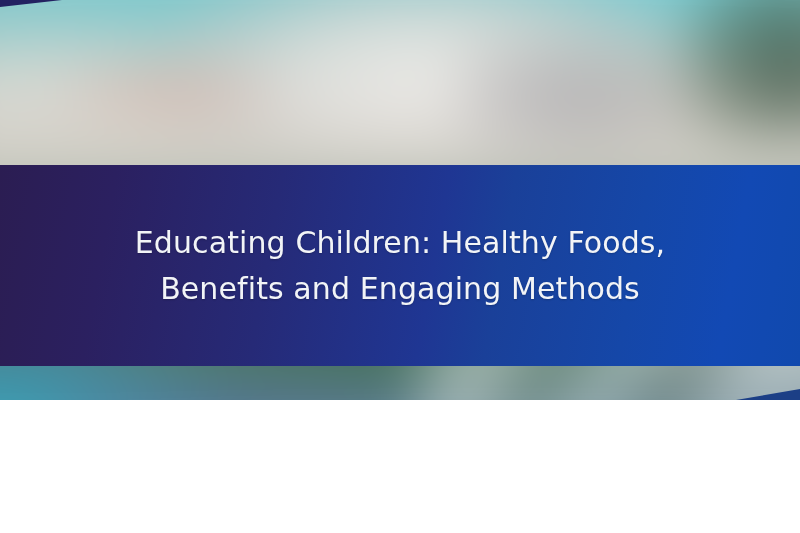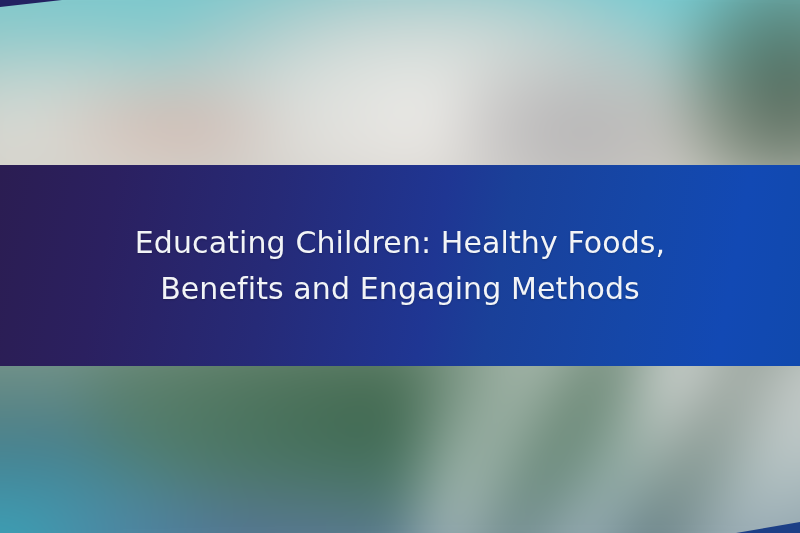--- a/index.html
+++ b/index.html
@@ -7,21 +7,21 @@
     padding: 0;
     background: #ffffff;
   }
   body {
     font-family: "Liberation Sans", sans-serif;
   }
 
   .hero {
     position: relative;
     width: 800px;
-    height: 533px;
+    height: 400px;
     overflow: hidden;
     background: #b9c3c2;
   }
 
   
   .photo {
     position: absolute;
     inset: -40px;
     filter: blur(26px);
     transform: scale(1.06);

